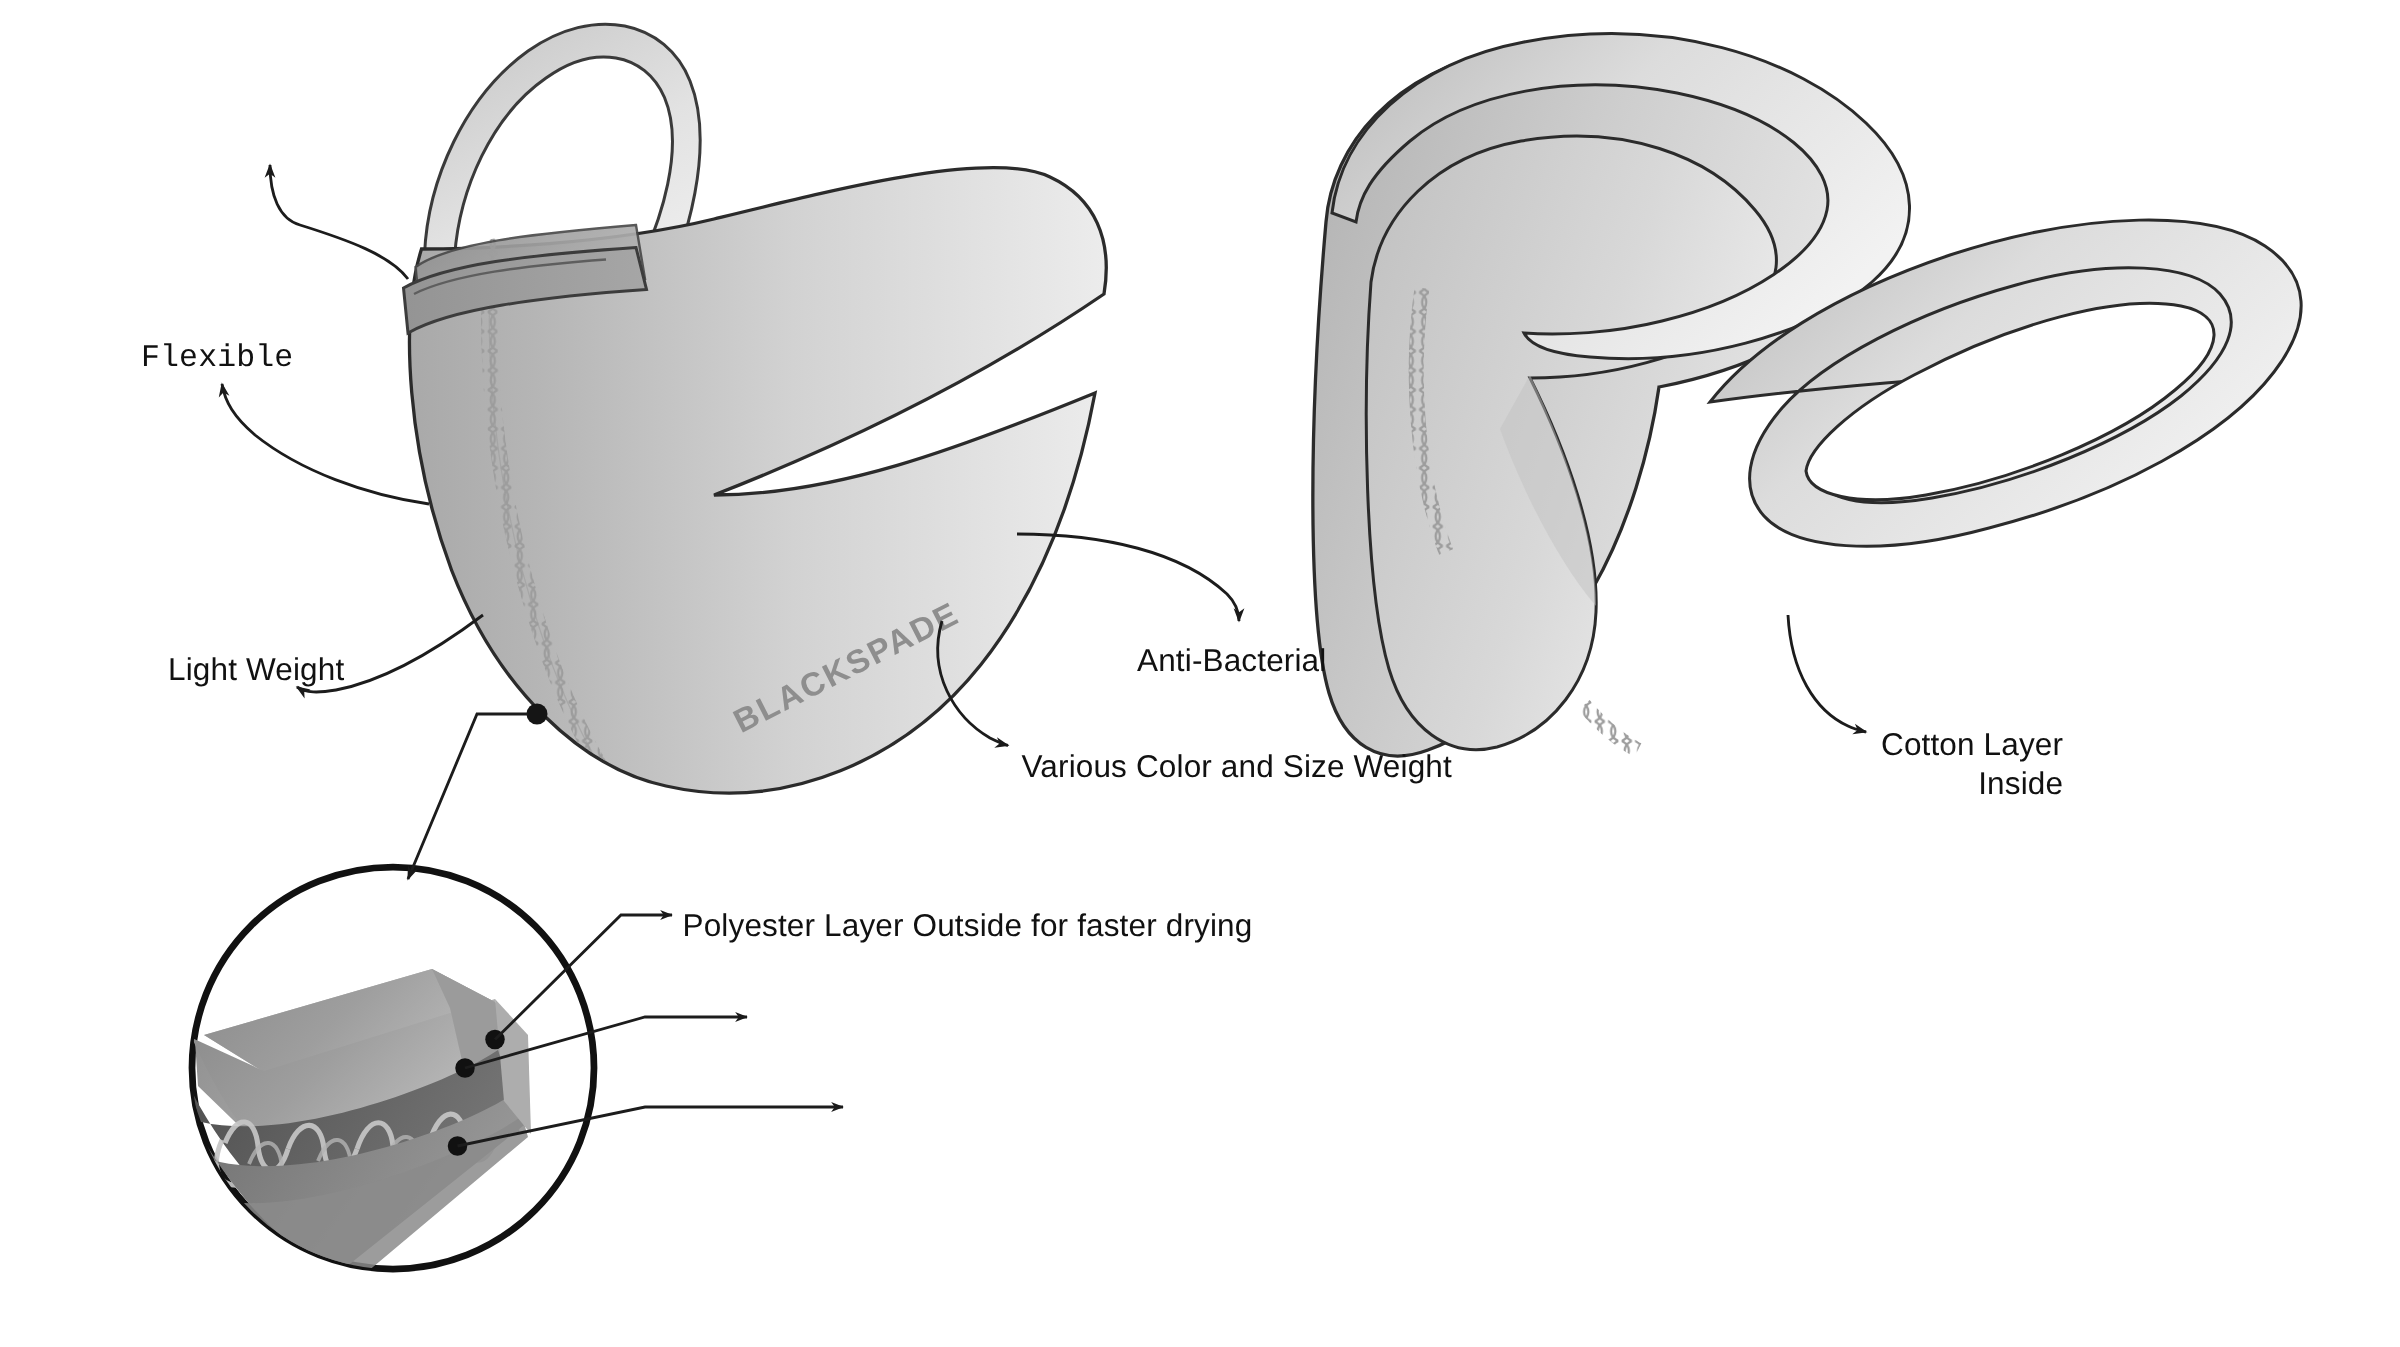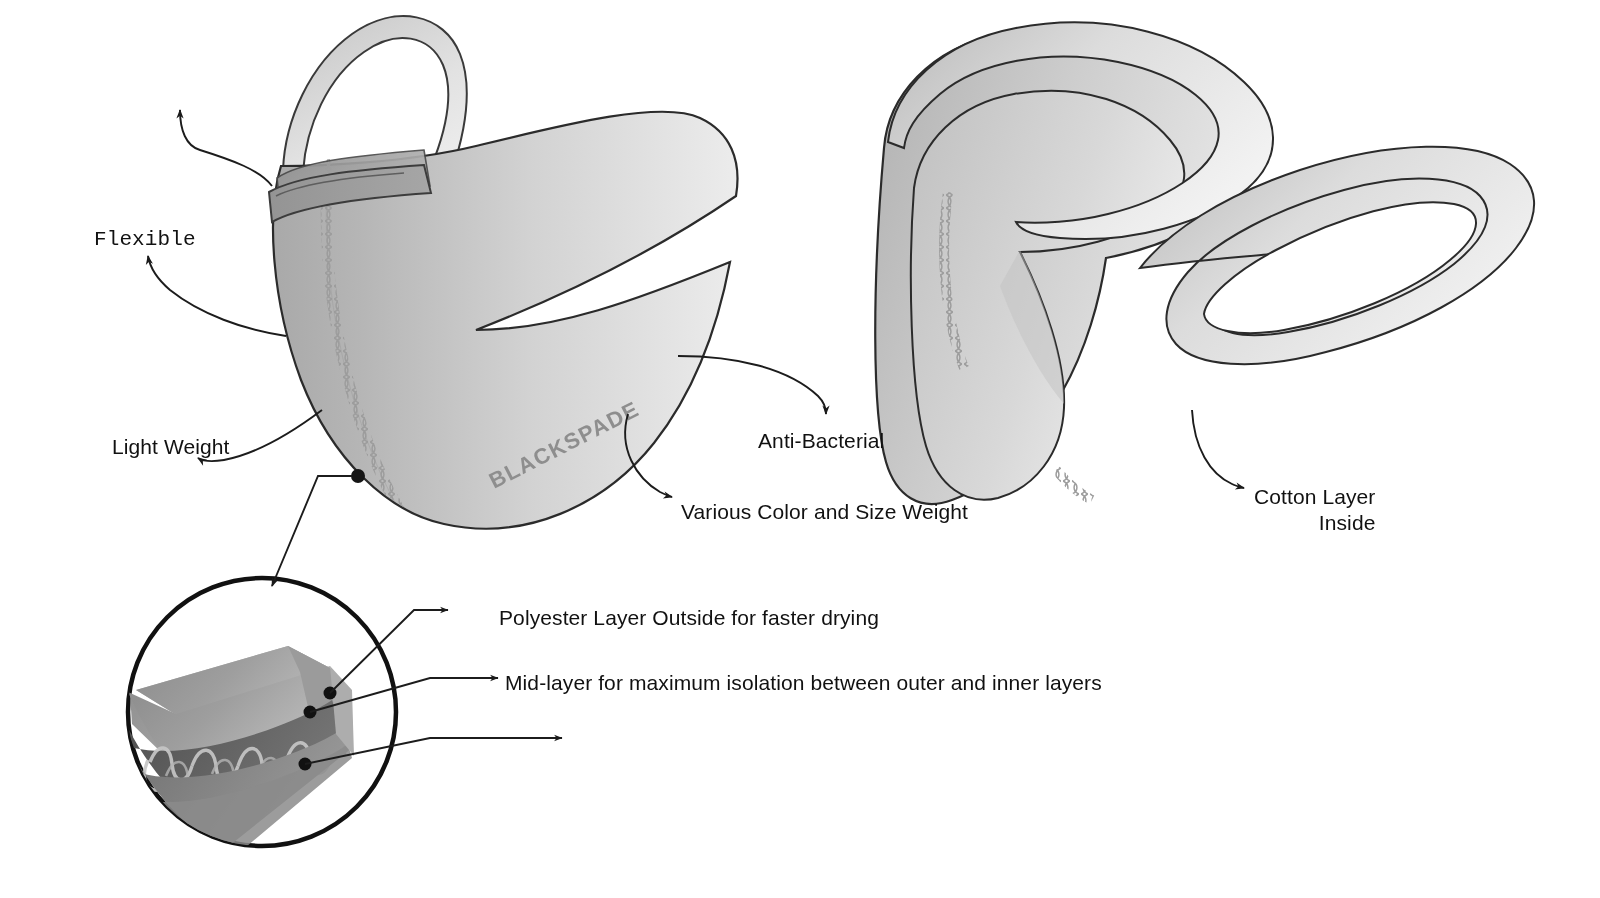--- a/index.html
+++ b/index.html
@@ -233,18 +233,17 @@
 
   <div class="lbl" style="left:112px;top:434px;">Light Weight</div>
 
   <div class="lbl" style="left:758px;top:428px;">Anti-Bacterial</div>
 
   <div class="lbl" style="left:681px;top:499px;">Various Color and Size Weight</div>
 
   <div class="lbl two" style="left:1254px;top:468px;text-align:right;margin-top:16px;">Cotton Layer
 Inside</div>
 
-  <div class="lbl" style="left:455px;top:605px;margin-left:44px;">Polyester Layer Outside for faster drying</div>
-
-  <div class="lbl" style="left:505px;top:670px;">Mid-layer for maximum isolation between outer and inner layers</div>
+  <div class="lbl" style="left:455px;top:605px;">Polyester Layer Outside for faster drying</div>
+
 
 
 </div>
 
 </body></html>

